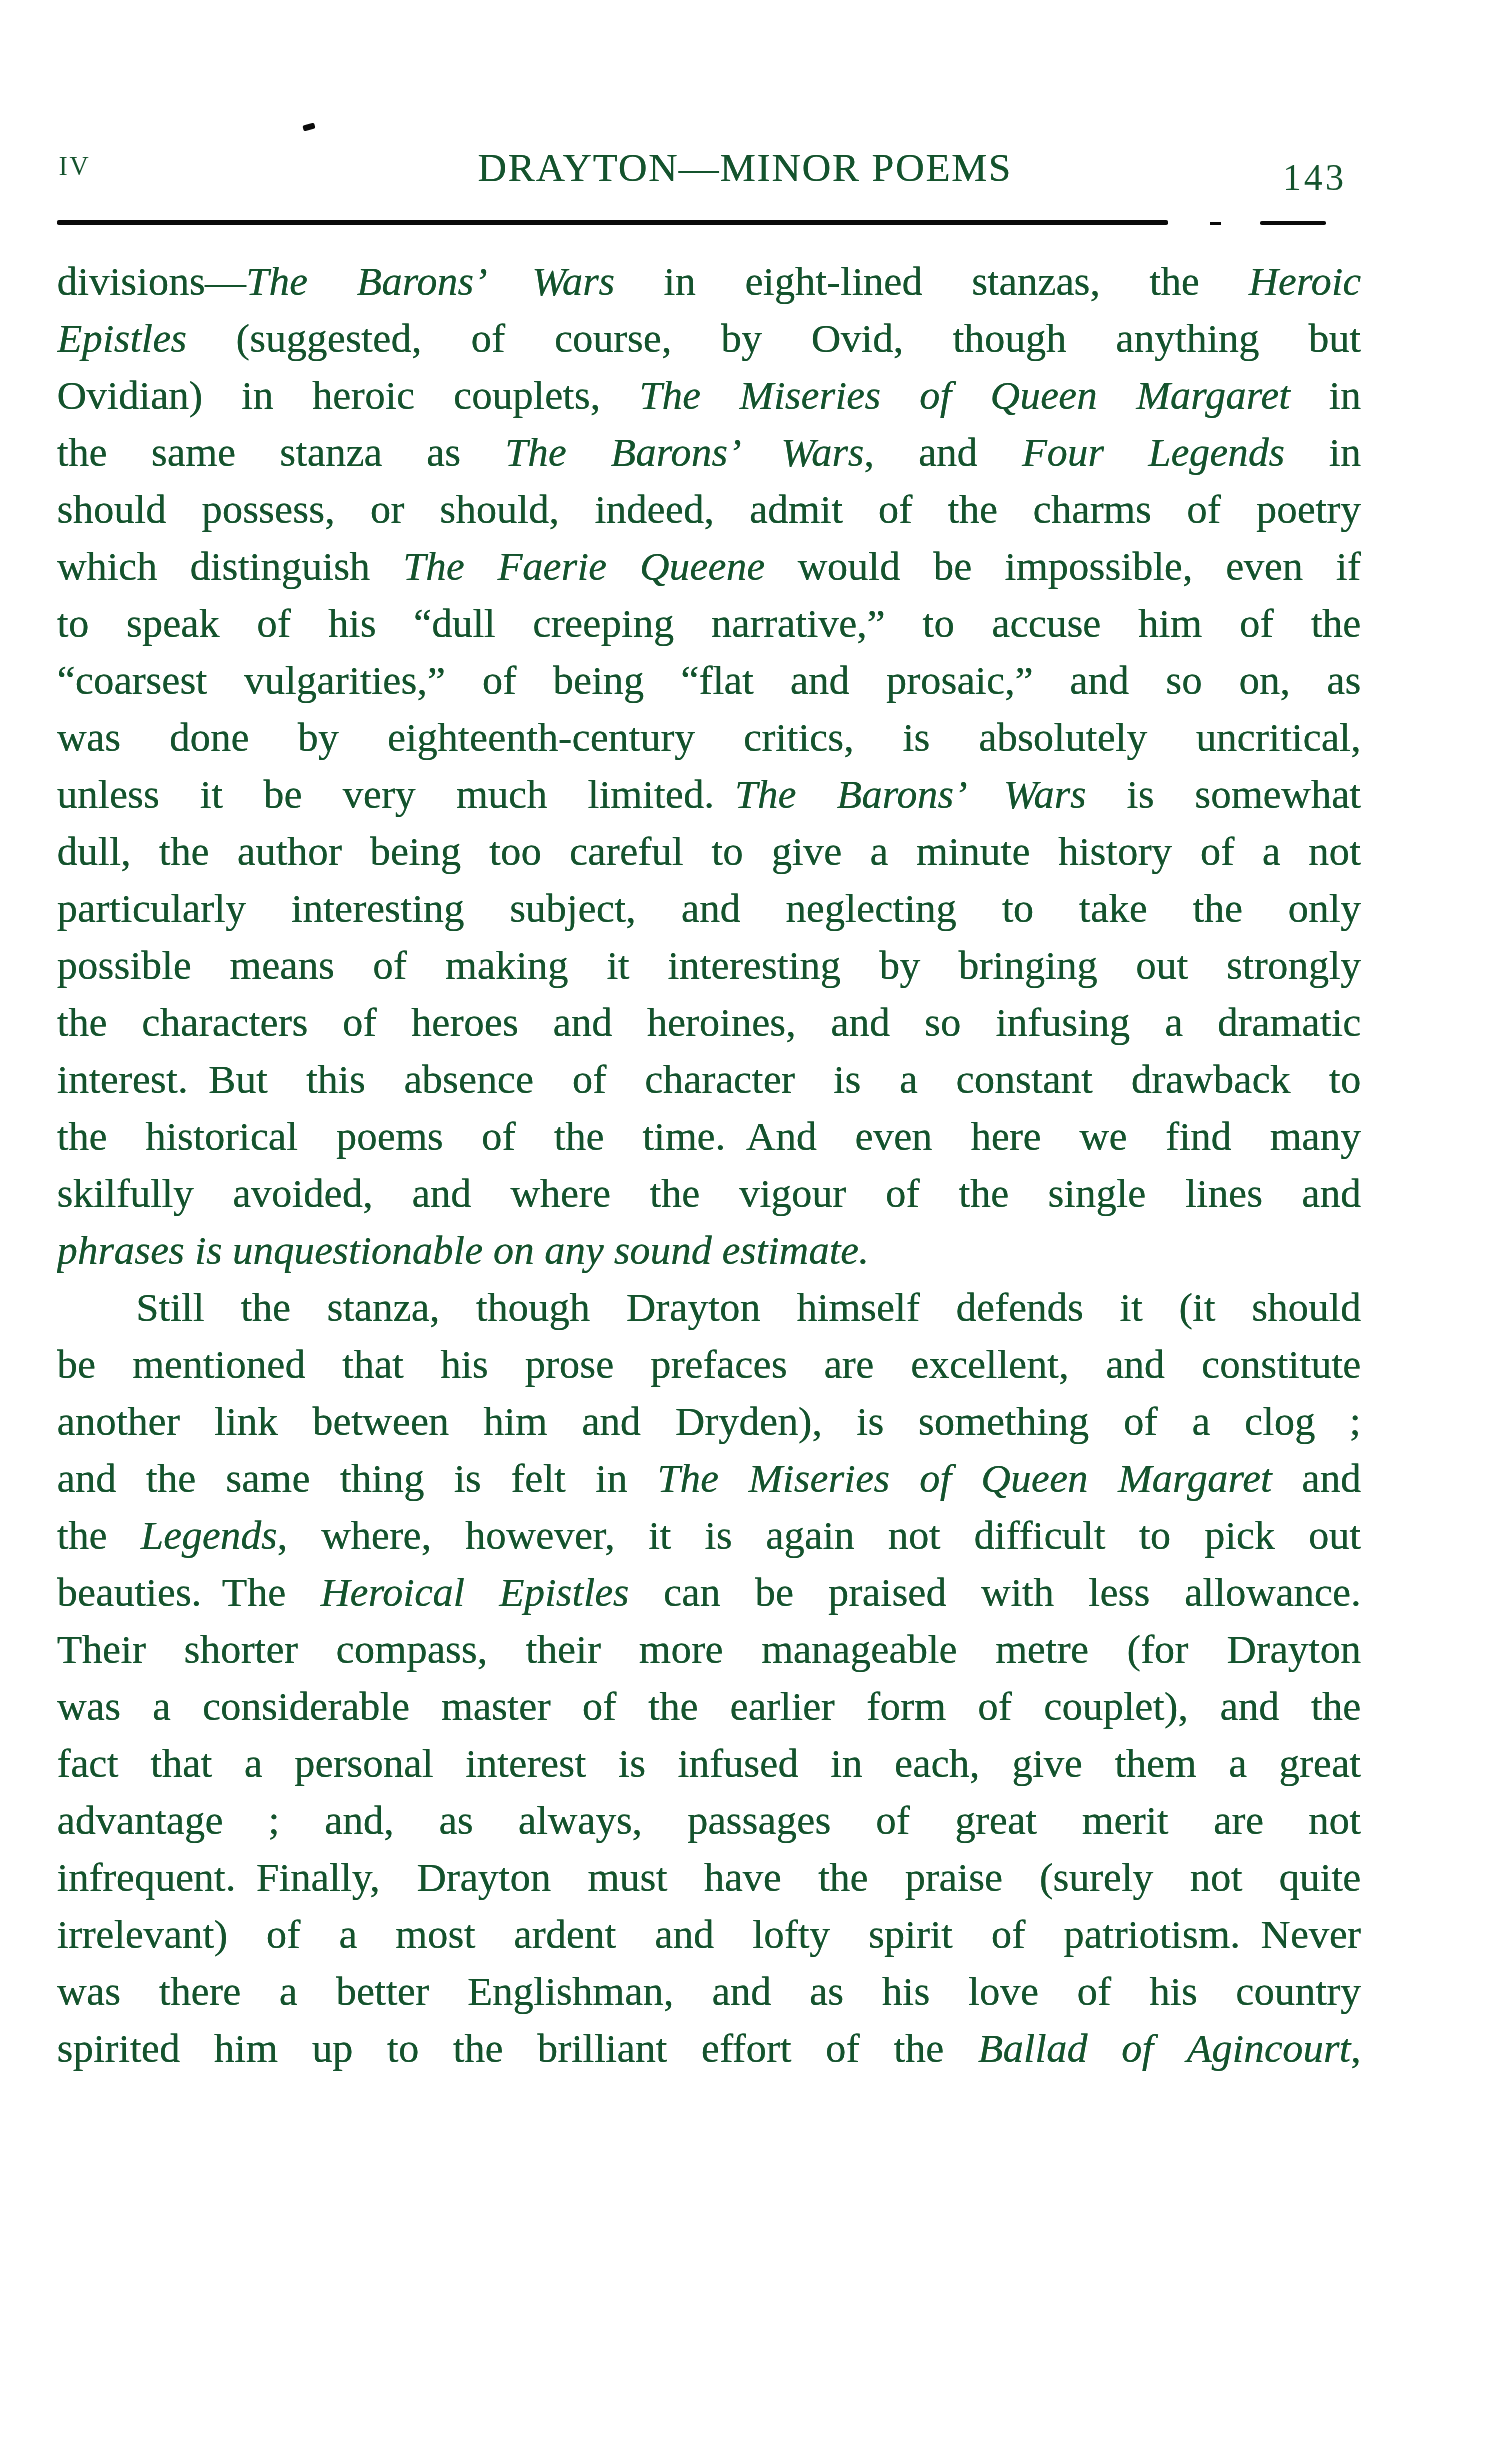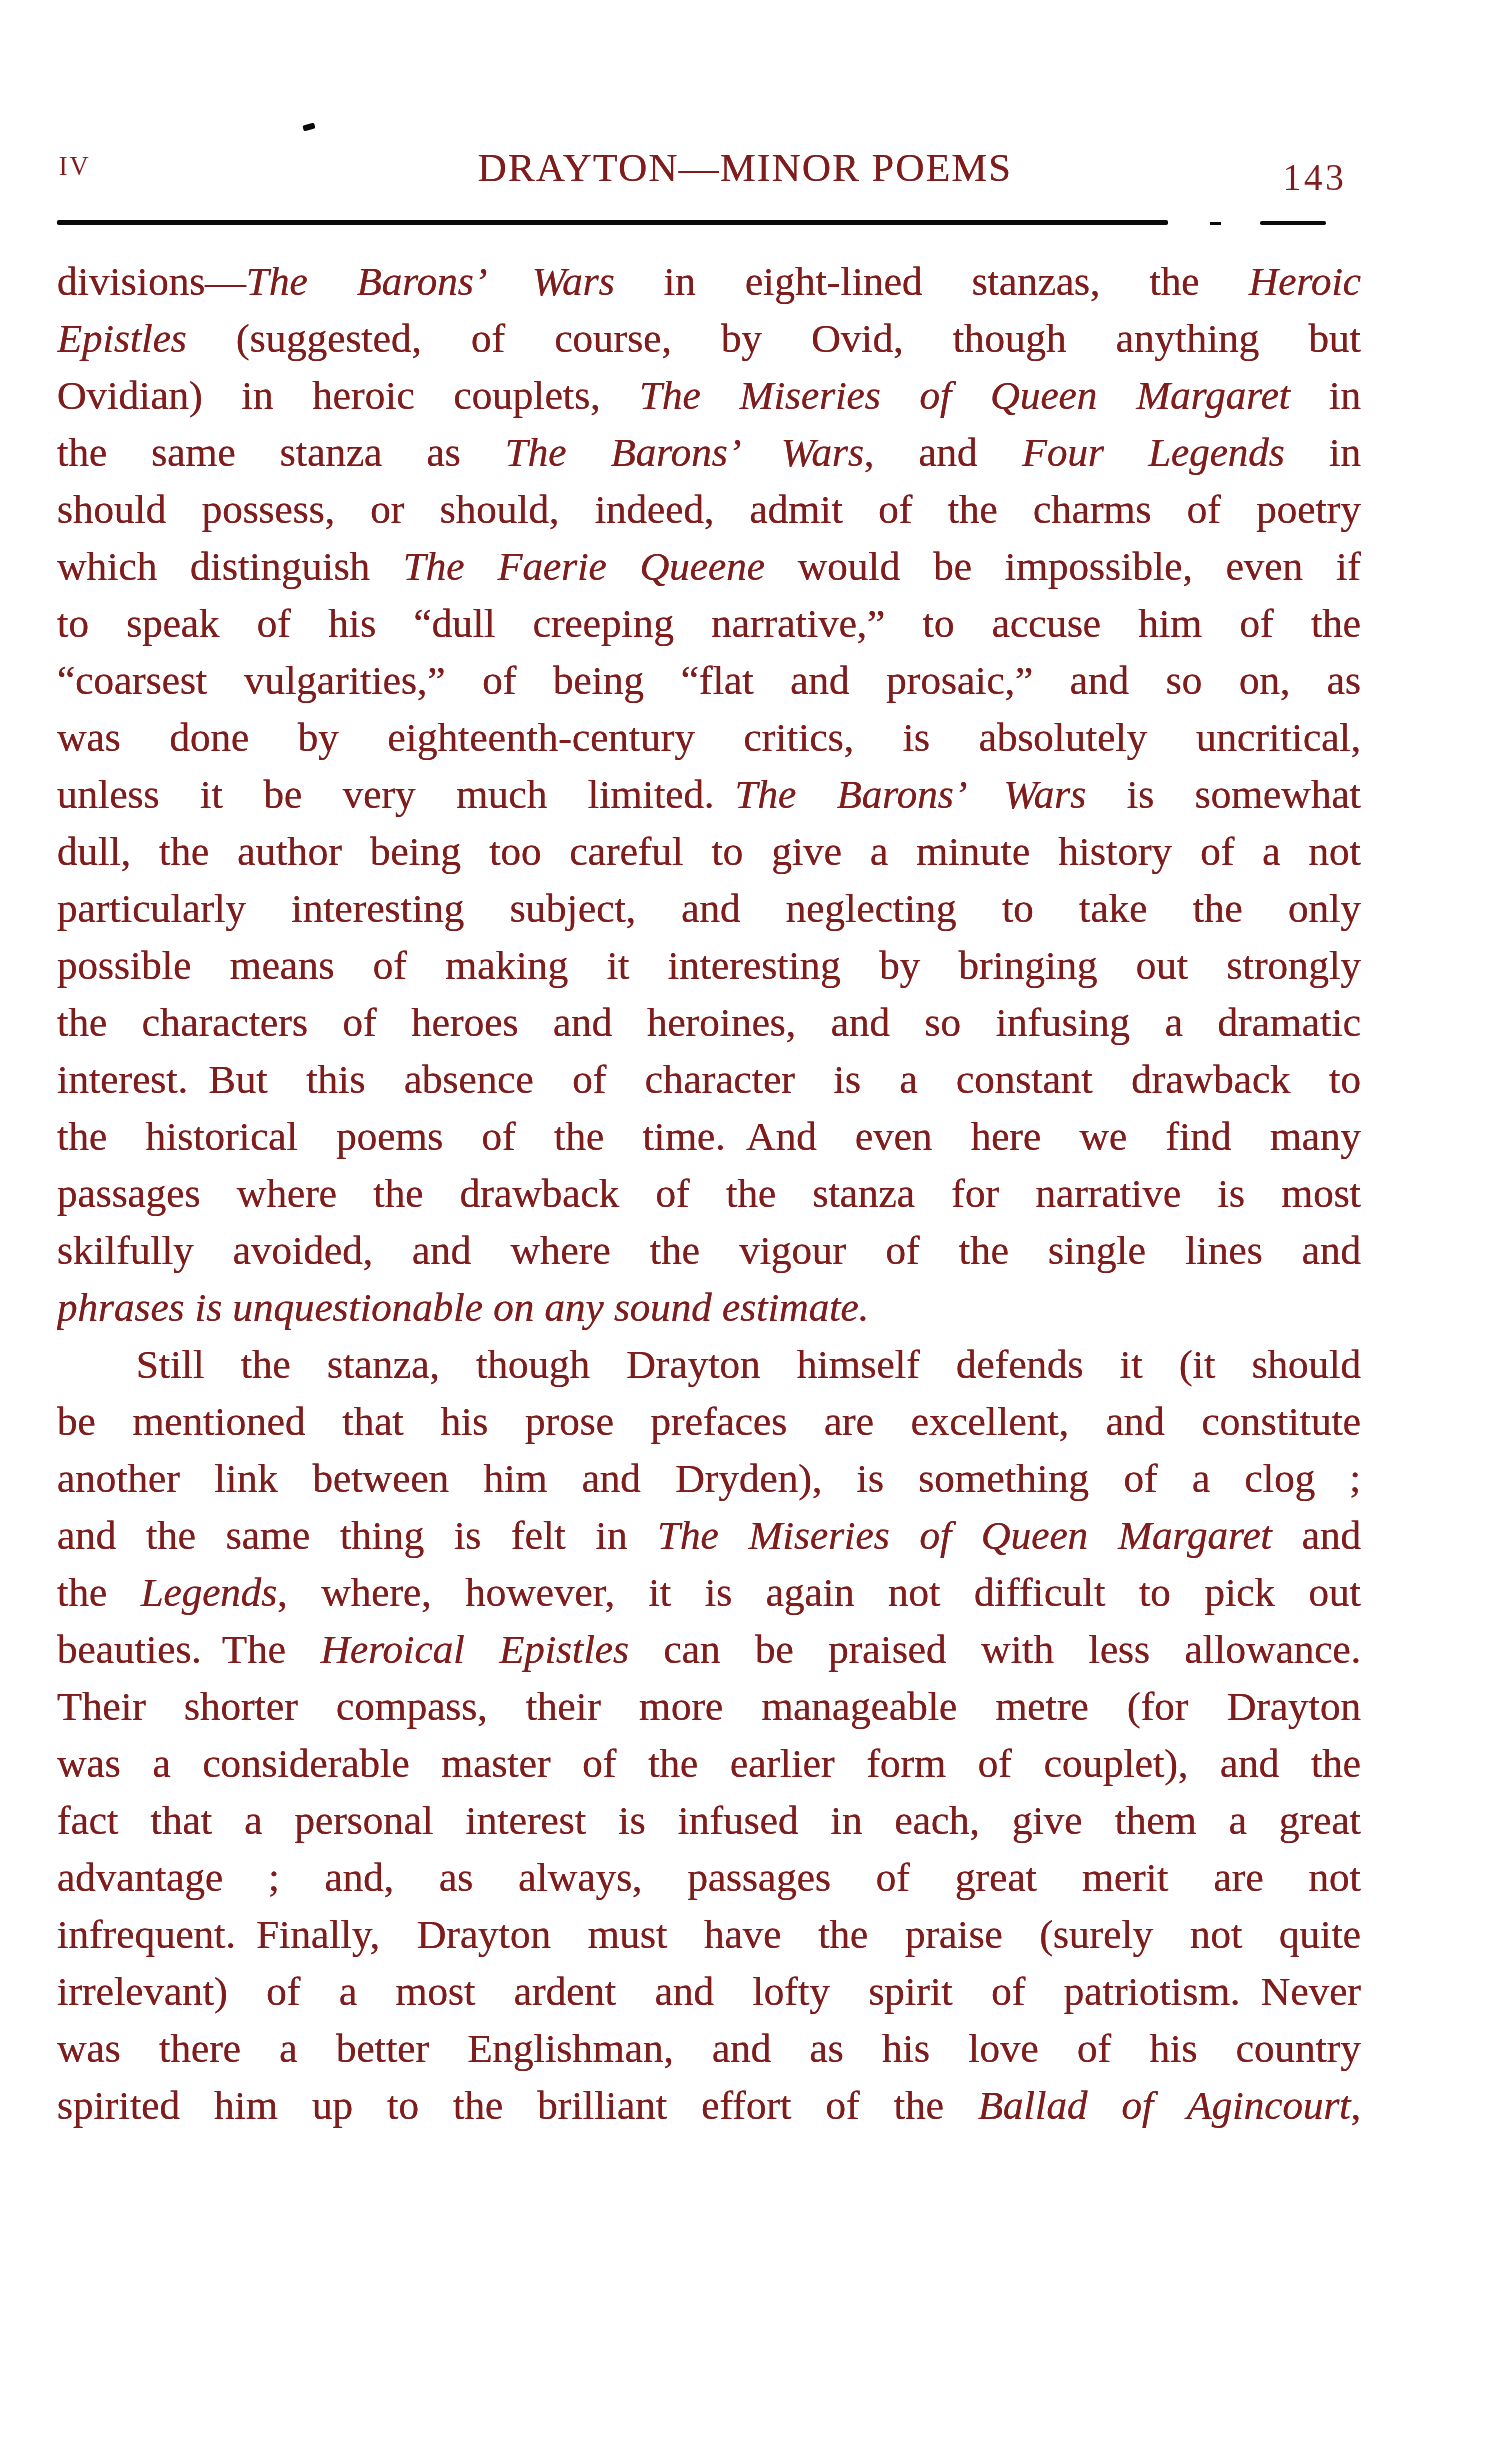--- a/index.html
+++ b/index.html
@@ -2,21 +2,21 @@
 <html style="font-size:14.6px"><head>
 <meta charset="utf-8">
 <style>
   html, body { margin: 0; padding: 0; background: #e8e8e4; }
   .page {
     position: relative;
     width: 1512px;
     height: 2462px;
     margin: 0 auto;
     background: #ffffff;
-    color: #7f1d1d;
+    color: #14532d;
     font-family: "Liberation Serif", "DejaVu Serif", serif;
     overflow: hidden;
   }
 
   
   .running-header {
     position: absolute;
     left: 57px;
     top: 137px;
     width: 1304px;
@@ -121,21 +121,20 @@
       <div class="line"><span>to speak of his “dull creeping narrative,” to accuse him of the</span></div>
       <div class="line"><span>“coarsest vulgarities,” of being “flat and prosaic,” and so on, as</span></div>
       <div class="line"><span>was done by eighteenth-century critics, is absolutely uncritical,</span></div>
       <div class="line"><span>unless it be very much limited. </span><em>The Barons’ Wars</em><span> is somewhat</span></div>
       <div class="line"><span>dull, the author being too careful to give a minute history of a not</span></div>
       <div class="line"><span>particularly interesting subject, and neglecting to take the only</span></div>
       <div class="line"><span>possible means of making it interesting by bringing out strongly</span></div>
       <div class="line"><span>the characters of heroes and heroines, and so infusing a dramatic</span></div>
       <div class="line"><span>interest. But this absence of character is a constant drawback to</span></div>
       <div class="line"><span>the historical poems of the time. And even here we find many</span></div>
-      <div class="line"><span>passages where the drawback of the stanza for narrative is most</span></div>
       <div class="line"><span>skilfully avoided, and where the vigour of the single lines and</span></div>
       <div class="line flush"><span>phrases is unquestionable on any sound estimate.</span></div>
       <div class="line indent"><span>Still the stanza, though Drayton himself defends it (it should</span></div>
       <div class="line"><span>be mentioned that his prose prefaces are excellent, and constitute</span></div>
       <div class="line"><span>another link between him and Dryden), is something of a clog ;</span></div>
       <div class="line"><span>and the same thing is felt in </span><em>The Miseries of Queen Margaret</em><span> and</span></div>
       <div class="line"><span>the </span><em>Legends</em><span>, where, however, it is again not difficult to pick out</span></div>
       <div class="line"><span>beauties. The </span><em>Heroical Epistles</em><span> can be praised with less allowance.</span></div>
       <div class="line"><span>Their shorter compass, their more manageable metre (for Drayton</span></div>
       <div class="line"><span>was a considerable master of the earlier form of couplet), and the</span></div>

